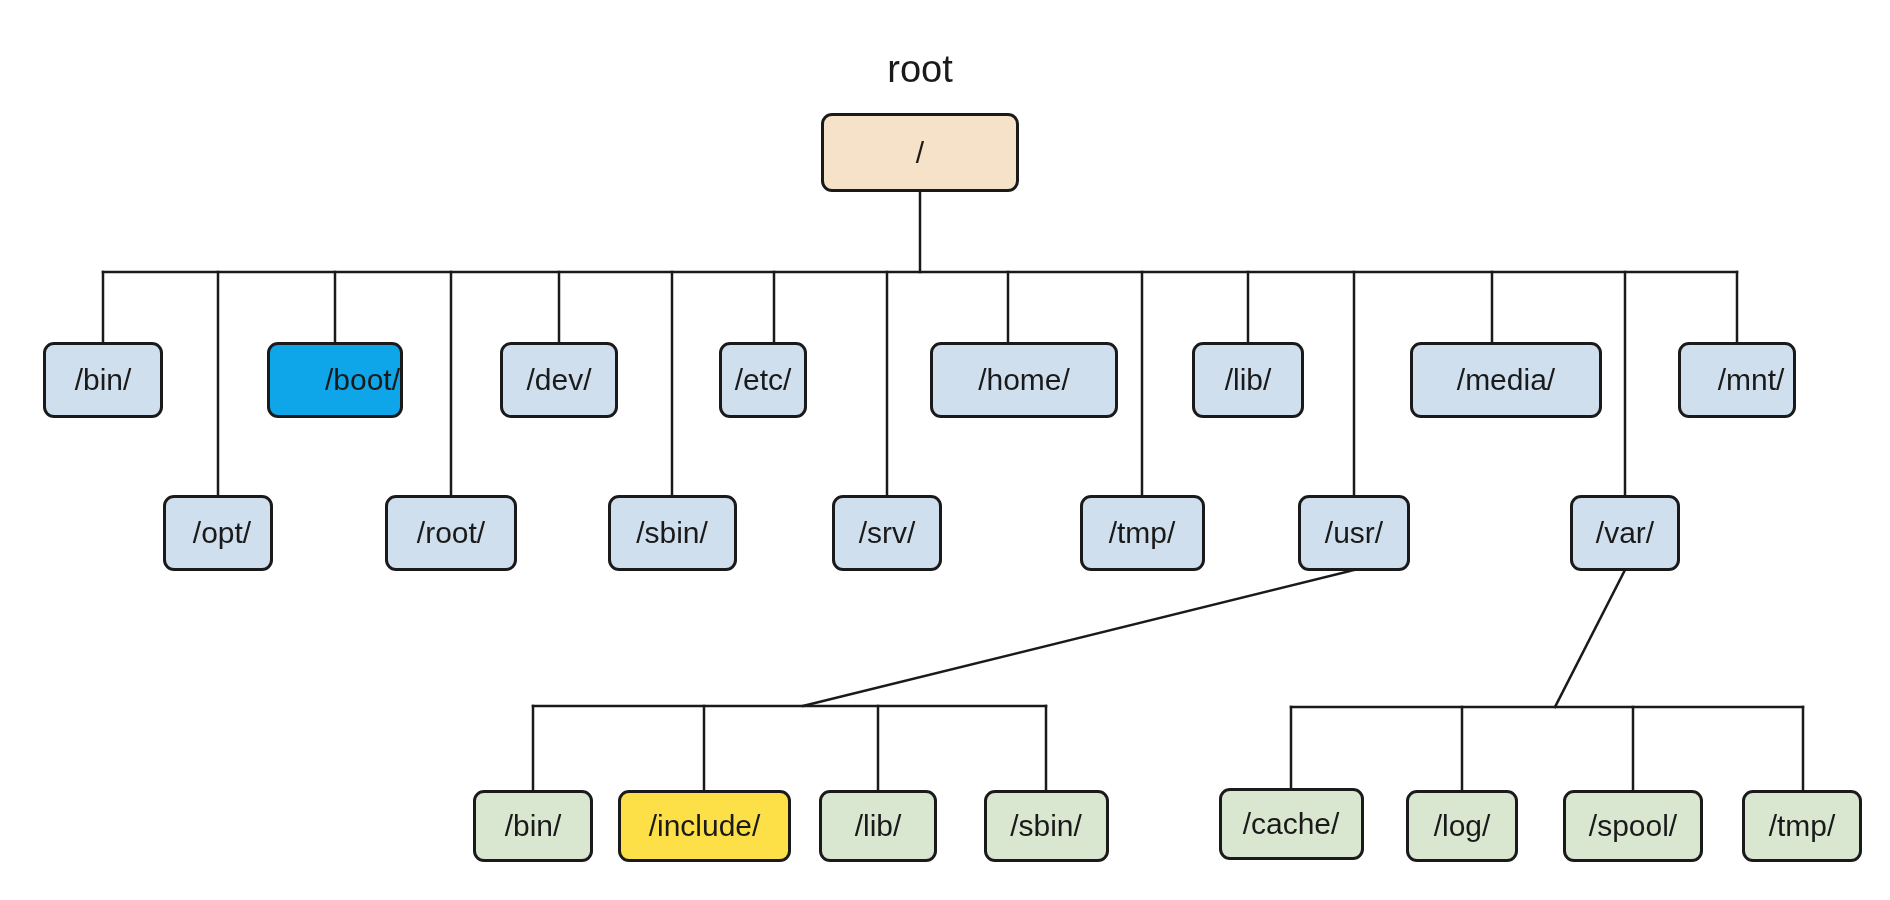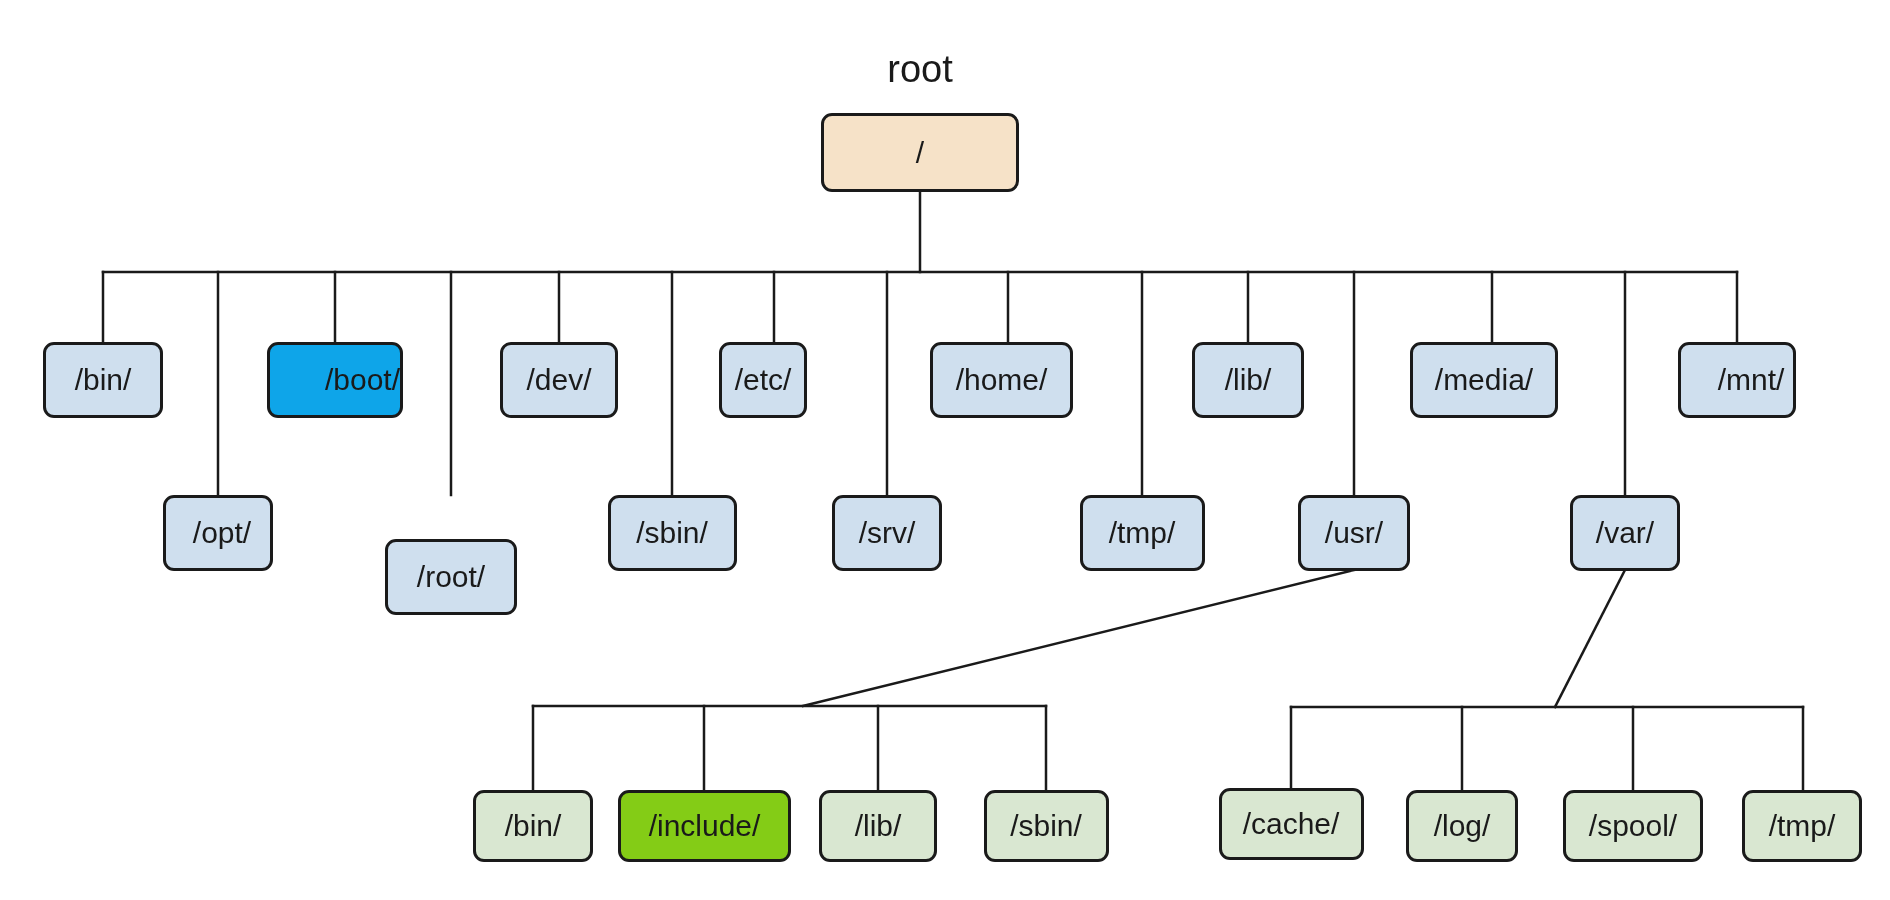--- a/index.html
+++ b/index.html
@@ -86,57 +86,57 @@
       </div>
       <div class="node" style="left: 267px; top: 342px; width: 136px; height: 76px; background: #0ea5e9; border-color: rgb(26, 26, 26); justify-content: flex-end;">
         <span>/boot/</span>
       </div>
       <div class="node" style="left: 500px; top: 342px; width: 118px; height: 76px; background: rgb(207, 223, 238); border-color: rgb(26, 26, 26);">
         <span>/dev/</span>
       </div>
       <div class="node" style="left: 719px; top: 342px; width: 88px; height: 76px; background: rgb(207, 223, 238); border-color: rgb(26, 26, 26);">
         <span>/etc/</span>
       </div>
-      <div class="node" style="left: 930px; top: 342px; width: 143px; height: 76px; background: rgb(207, 223, 238); border-color: rgb(26, 26, 26);">
+      <div class="node" style="left: 930px; top: 342px; width: 188px; height: 76px; background: rgb(207, 223, 238); border-color: rgb(26, 26, 26);">
         <span>/home/</span>
       </div>
       <div class="node" style="left: 1192px; top: 342px; width: 112px; height: 76px; background: rgb(207, 223, 238); border-color: rgb(26, 26, 26);">
         <span>/lib/</span>
       </div>
-      <div class="node" style="left: 1410px; top: 342px; width: 148px; height: 76px; background: rgb(207, 223, 238); border-color: rgb(26, 26, 26);">
+      <div class="node" style="left: 1410px; top: 342px; width: 192px; height: 76px; background: rgb(207, 223, 238); border-color: rgb(26, 26, 26);">
         <span>/media/</span>
       </div>
       <div class="node" style="left: 1678px; top: 342px; width: 118px; height: 76px; background: rgb(207, 223, 238); border-color: rgb(26, 26, 26); padding-left: 28px;">
         <span>/mnt/</span>
       </div>
       <div class="node" style="left: 163px; top: 495px; width: 110px; height: 76px; background: rgb(207, 223, 238); border-color: rgb(26, 26, 26); padding-left: 8px;">
         <span>/opt/</span>
       </div>
-      <div class="node" style="left: 385px; top: 495px; width: 132px; height: 76px; background: rgb(207, 223, 238); border-color: rgb(26, 26, 26); margin-top: 44px;">
+      <div class="node" style="left: 385px; top: 495px; width: 132px; height: 76px; background: rgb(207, 223, 238); border-color: rgb(26, 26, 26);">
         <span>/root/</span>
       </div>
       <div class="node" style="left: 607.5px; top: 495px; width: 129px; height: 76px; background: rgb(207, 223, 238); border-color: rgb(26, 26, 26);">
         <span>/sbin/</span>
       </div>
       <div class="node" style="left: 832px; top: 495px; width: 110px; height: 76px; background: rgb(207, 223, 238); border-color: rgb(26, 26, 26);">
         <span>/srv/</span>
       </div>
       <div class="node" style="left: 1079.5px; top: 495px; width: 125px; height: 76px; background: rgb(207, 223, 238); border-color: rgb(26, 26, 26);">
         <span>/tmp/</span>
       </div>
       <div class="node" style="left: 1298px; top: 495px; width: 112px; height: 76px; background: rgb(207, 223, 238); border-color: rgb(26, 26, 26);">
         <span>/usr/</span>
       </div>
       <div class="node" style="left: 1570px; top: 495px; width: 110px; height: 76px; background: rgb(207, 223, 238); border-color: rgb(26, 26, 26);">
         <span>/var/</span>
       </div>
       <div class="node" style="left: 473px; top: 790px; width: 120px; height: 72px; background: rgb(217, 231, 209); border-color: rgb(26, 26, 26);">
         <span>/bin/</span>
       </div>
-      <div class="node" style="left: 618px; top: 790px; width: 173px; height: 72px; background: #84cc16; border-color: rgb(26, 26, 26);">
+      <div class="node" style="left: 618px; top: 790px; width: 173px; height: 72px; background: #fde047; border-color: rgb(26, 26, 26);">
         <span>/include/</span>
       </div>
       <div class="node" style="left: 819px; top: 790px; width: 118px; height: 72px; background: rgb(217, 231, 209); border-color: rgb(26, 26, 26);">
         <span>/lib/</span>
       </div>
       <div class="node" style="left: 983.5px; top: 790px; width: 125px; height: 72px; background: rgb(217, 231, 209); border-color: rgb(26, 26, 26);">
         <span>/sbin/</span>
       </div>
       <div class="node" style="left: 1218.5px; top: 788px; width: 145px; height: 72px; background: rgb(217, 231, 209); border-color: rgb(26, 26, 26);">
         <span>/cache/</span>

